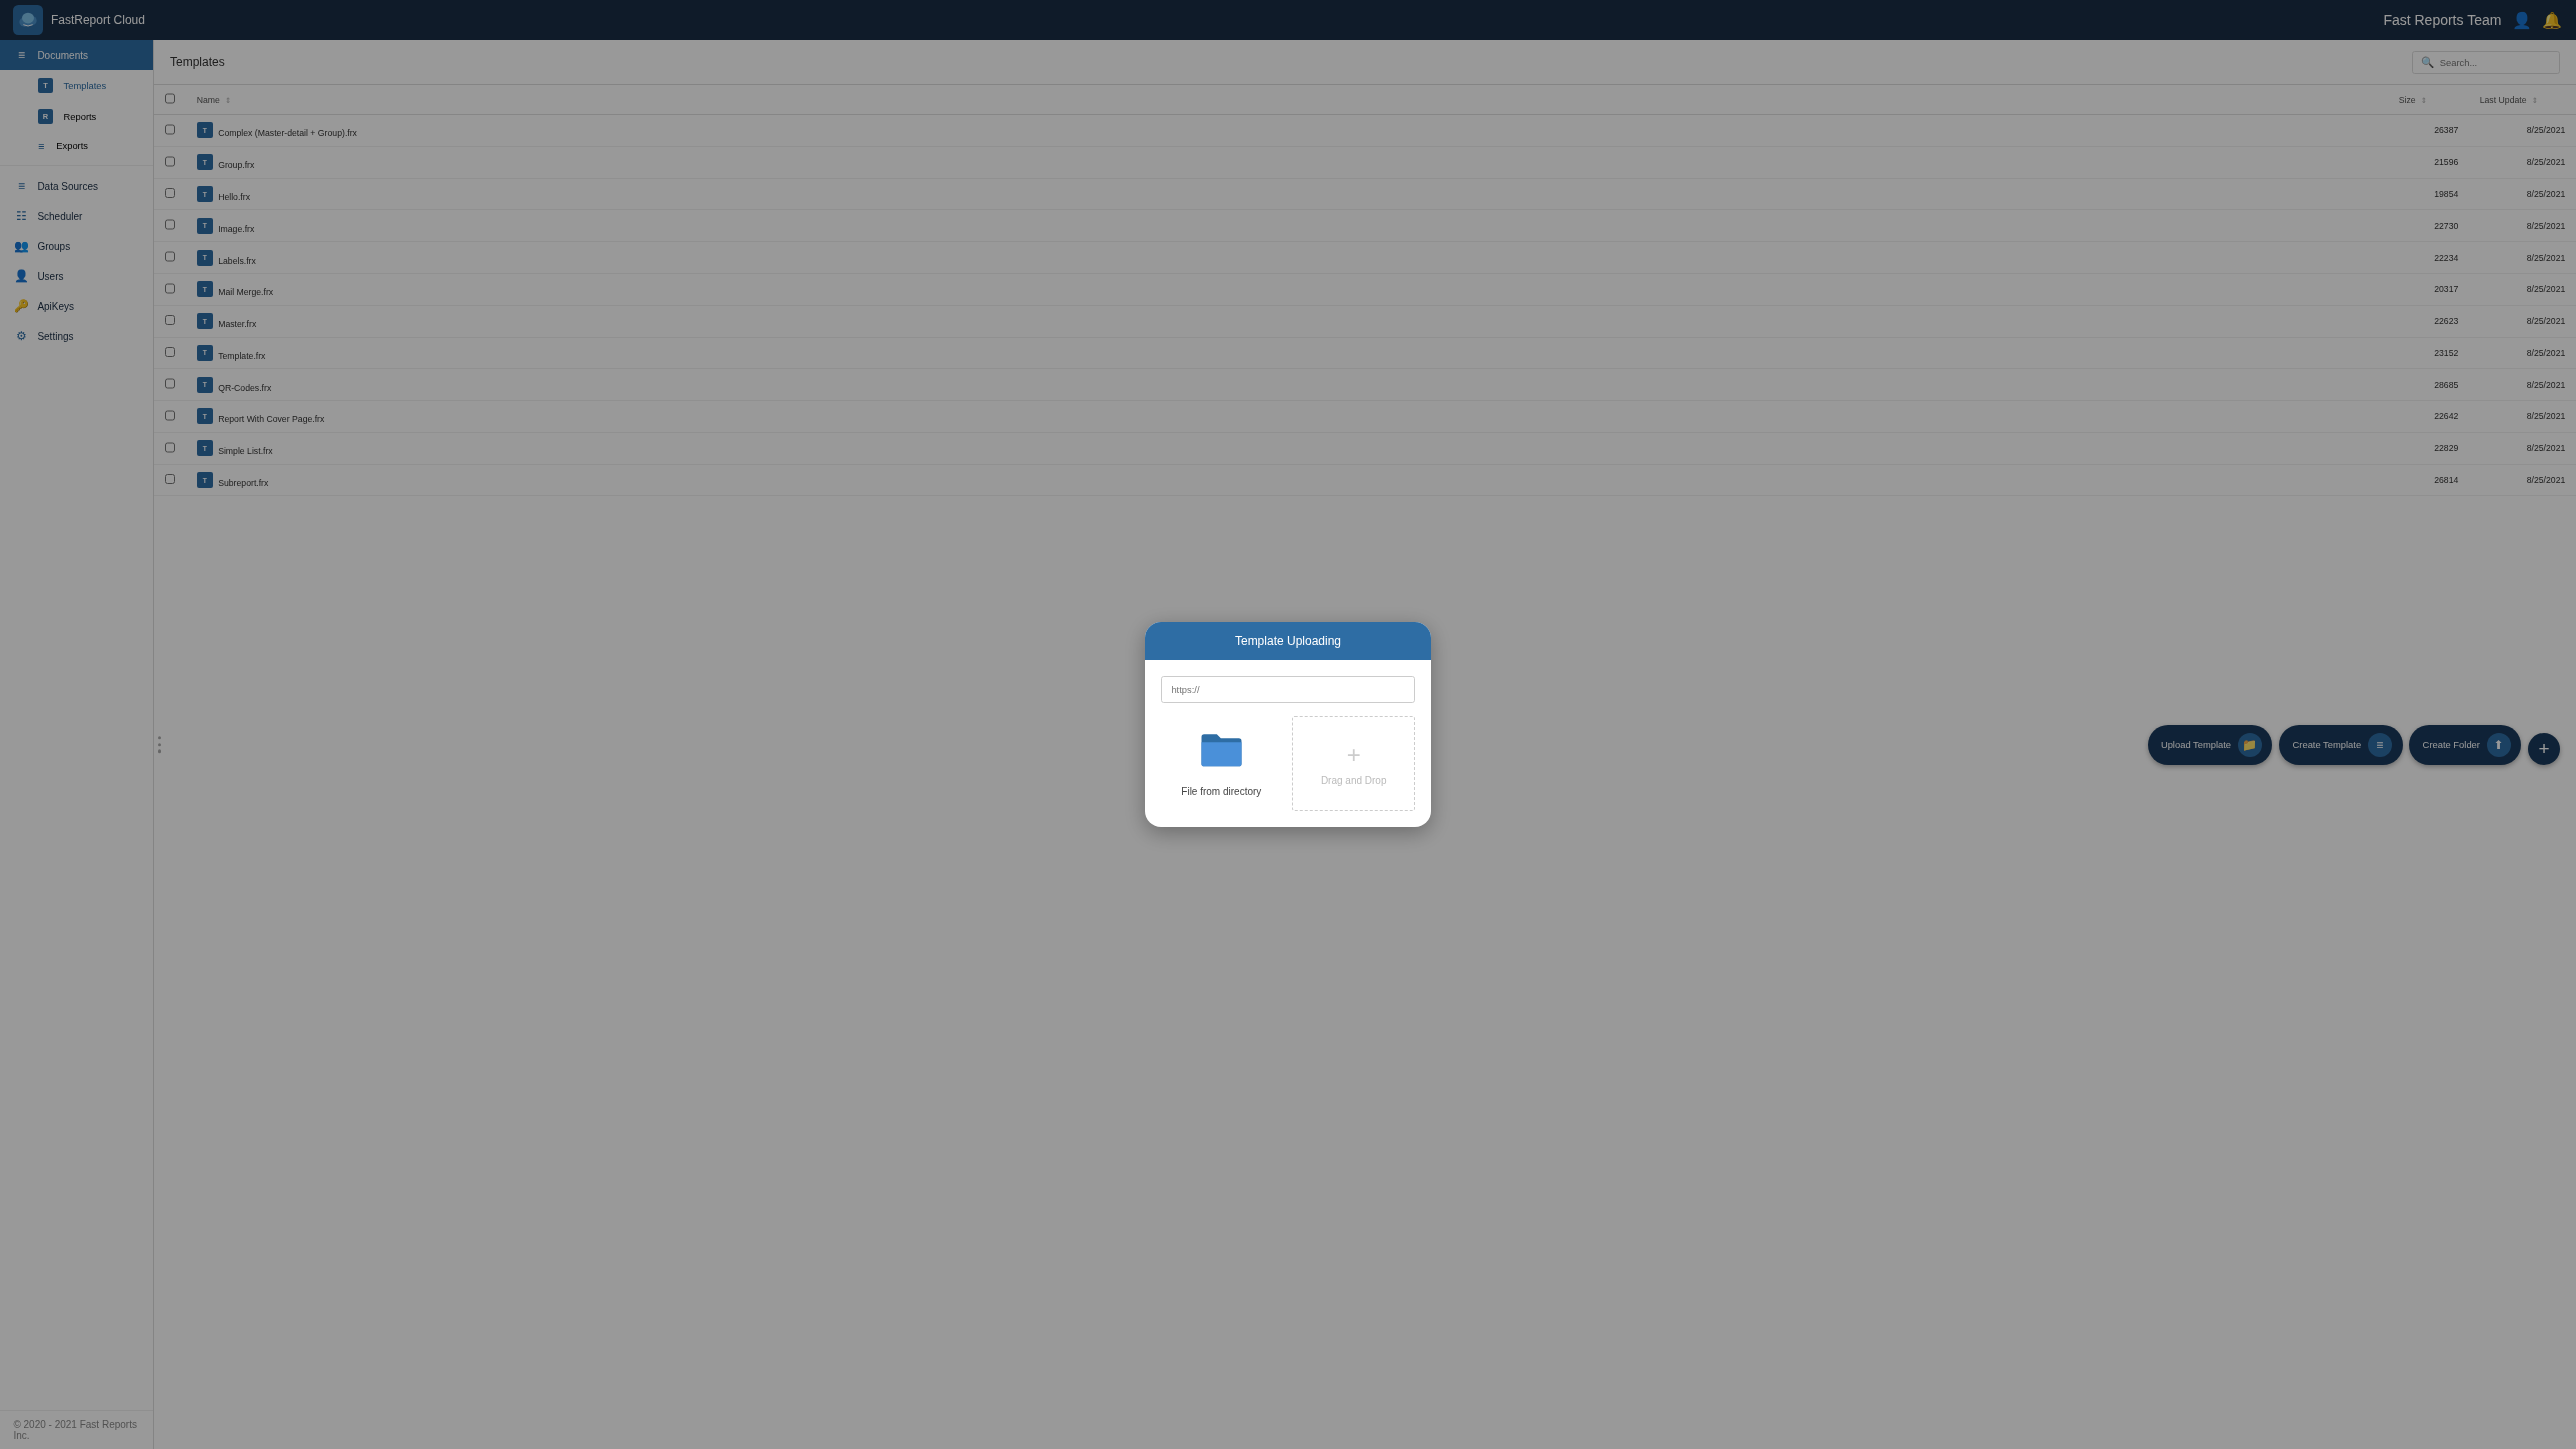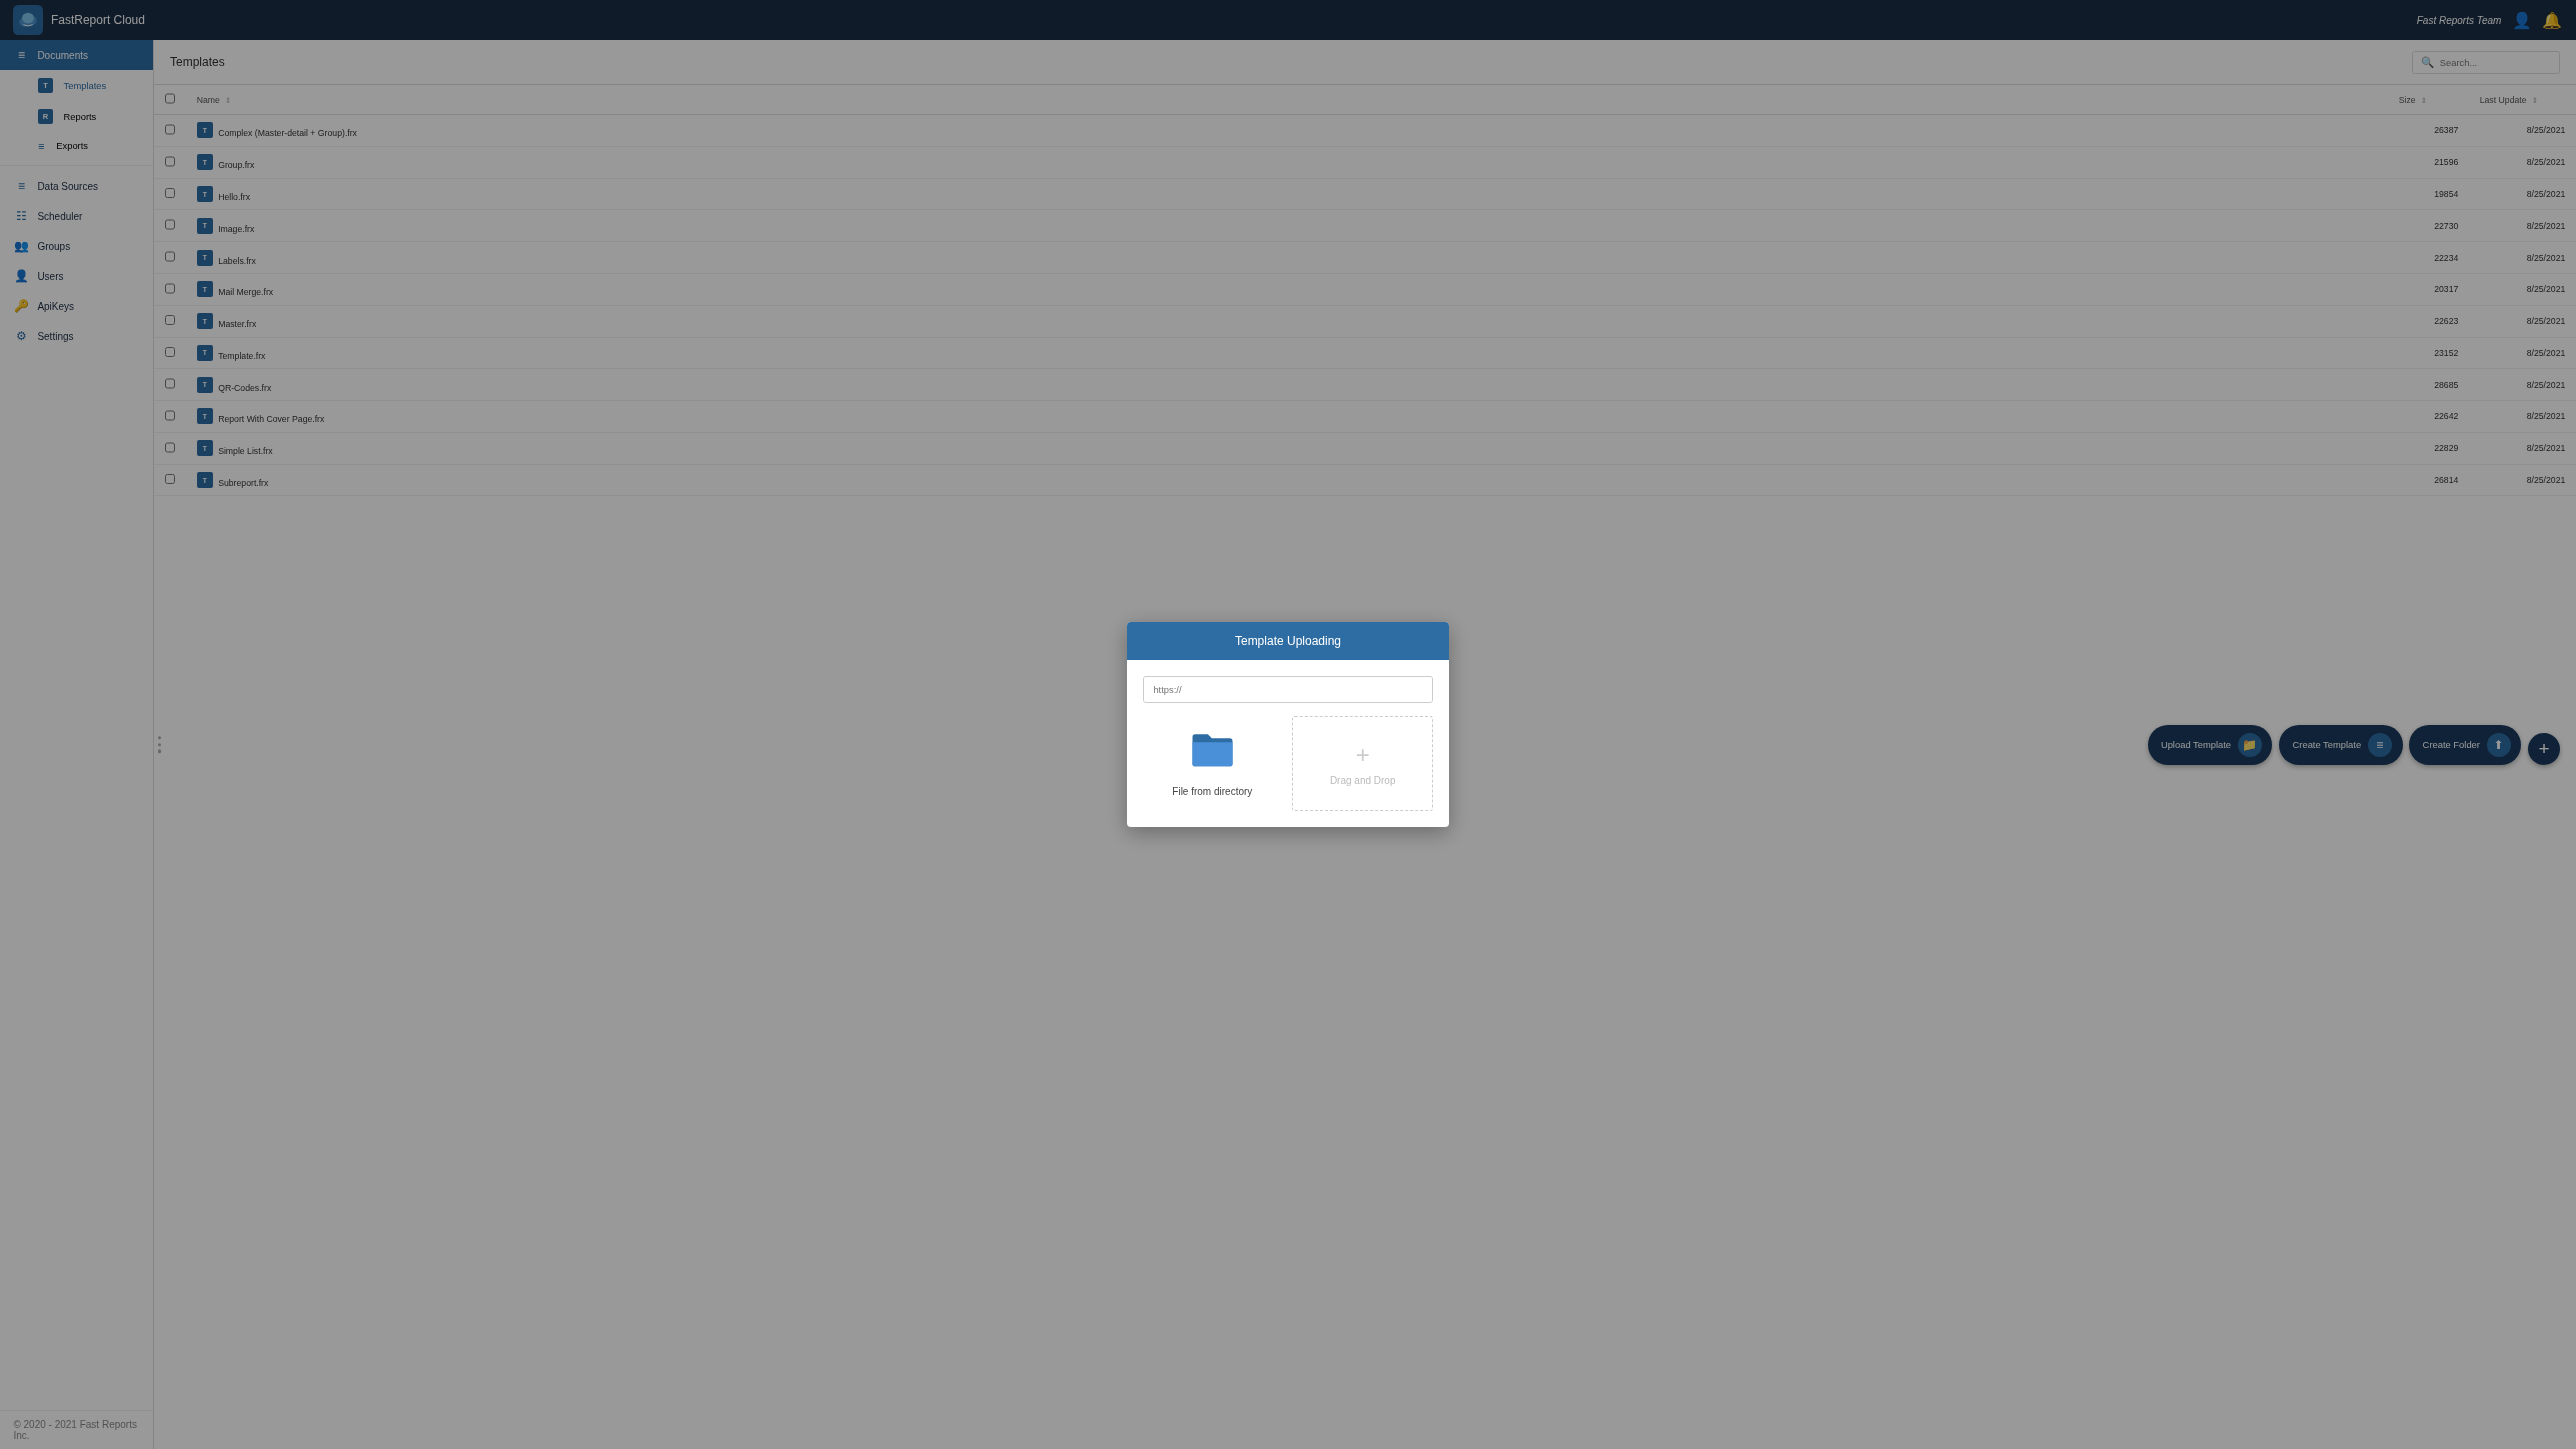--- a/index.html
+++ b/index.html
@@ -10,21 +10,21 @@
       display: flex; align-items: center; justify-content: space-between;
       background: #1a2e45; height: 40px; padding: 0 13.4px; flex-shrink: 0;
     }
     .header-left { display: flex; align-items: center; gap: 8px; }
     .logo-icon {
       width: 29.5px; height: 29.5px; background: #2e6da4; border-radius: 5.4px;
       display: flex; align-items: center; justify-content: center; color: white; font-size: 14.8px;
     }
     .app-title { color: white; font-size: 12px; font-weight: 500; }
     .header-right { display: flex; align-items: center; gap: 10.7px; }
-    .team-name { color: white; font-size: 10px; font-style: italic; }
+    .team-name { color: white; font-size: 14px; }
     .header-icon { color: #a0b8d0; font-size: 16px; cursor: pointer; }
 
     
     .main-layout { display: flex; flex: 1; overflow: hidden; }
 
     
     .sidebar {
       width: 154px; background: white; border-right: 0.7px solid #ddd;
       display: flex; flex-direction: column; flex-shrink: 0;
     }
@@ -105,21 +105,21 @@
       box-shadow: 0 2px 5.4px rgba(0,0,0,0.3); align-self: flex-end;
     }
 
     
     .overlay {
       position: fixed; top: 0; left: 0; right: 0; bottom: 0;
       background: rgba(0,0,0,0.4); z-index: 100;
       display: flex; align-items: center; justify-content: center;
     }
     .modal {
-      background: white; border-radius: 4px; width: 322px;
+      background: white; border-radius: 16px; width: 286px;
       overflow: hidden; box-shadow: 0 5.4px 21.5px rgba(0,0,0,0.3);
     }
     .modal-header {
       background: #2e6da4; color: white; padding: 12px 16px;
       font-size: 12px; font-weight: 500; text-align: center;
     }
     .modal-body { padding: 16px; }
     .url-input {
       width: 100%; border: 0.7px solid #ccc; border-radius: 2.7px;
       padding: 6.7px 9.4px; font-size: 9.4px; color: #999; outline: none;

